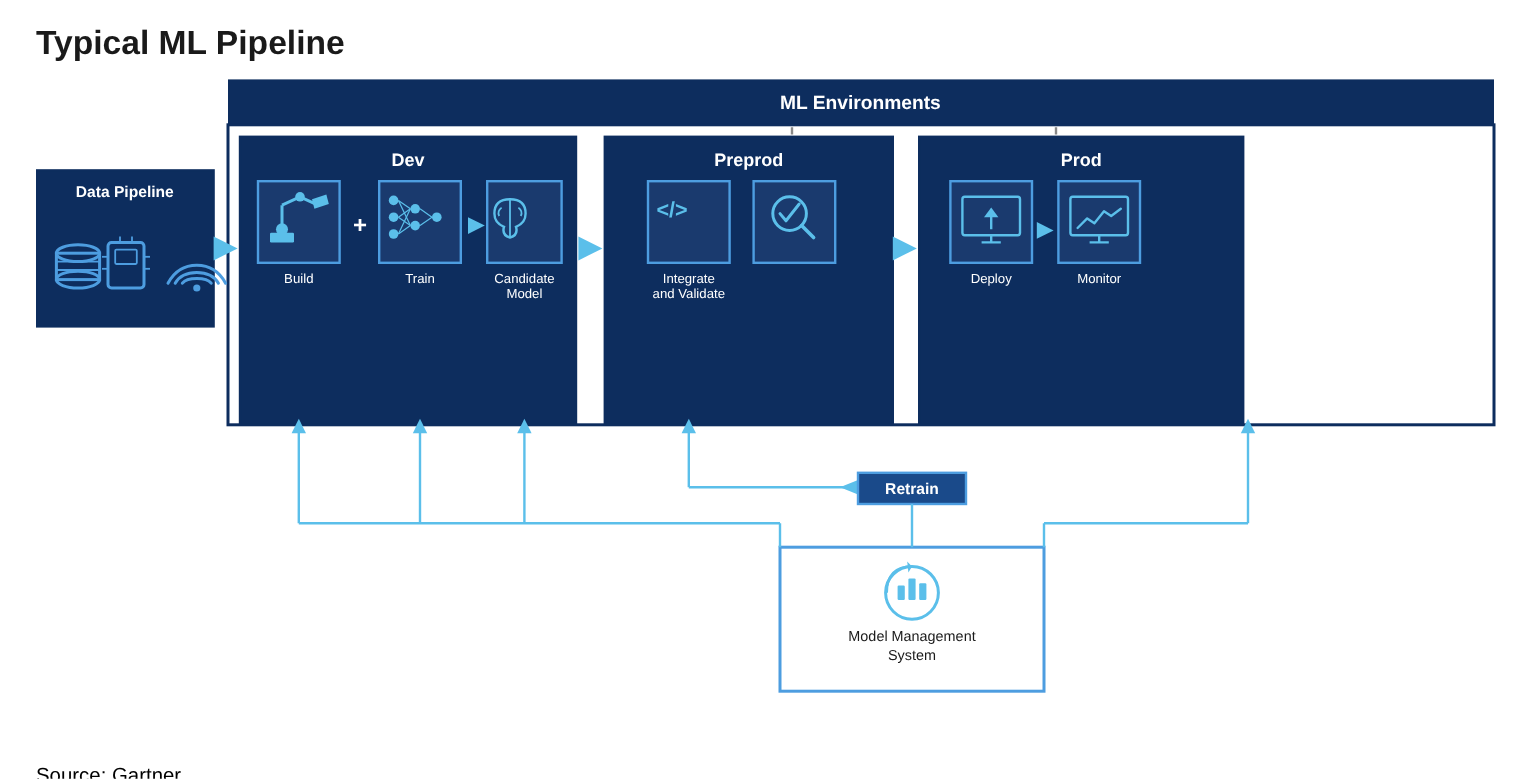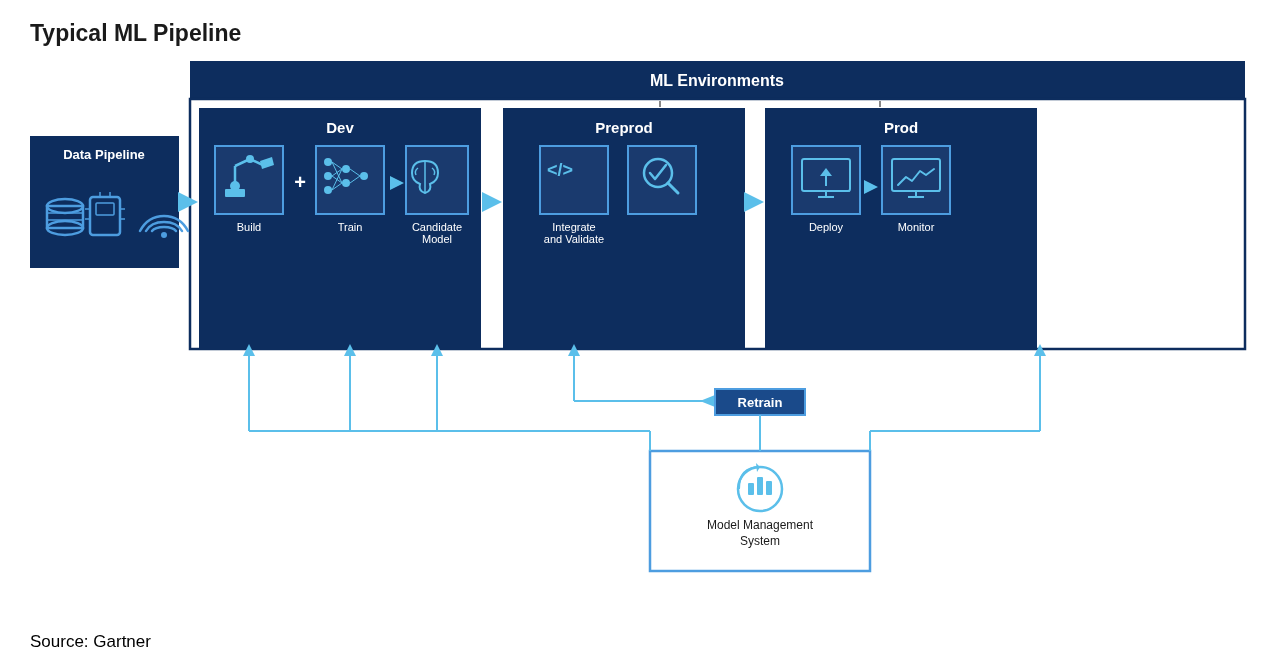--- a/index.html
+++ b/index.html
@@ -6,21 +6,21 @@
     body {
       font-family: Arial, sans-serif;
       background: #ffffff;
       width: 1280px;
       height: 649px;
       overflow: hidden;
       padding: 20px 30px;
     }
 
     .page-title {
-      font-size: 23px;
+      font-size: 28px;
       font-weight: bold;
       color: #1a1a1a;
       margin-bottom: 14px;
     }
 
     
     .diagram-svg-container {
       position: relative;
       width: 1220px;
       height: 555px;

